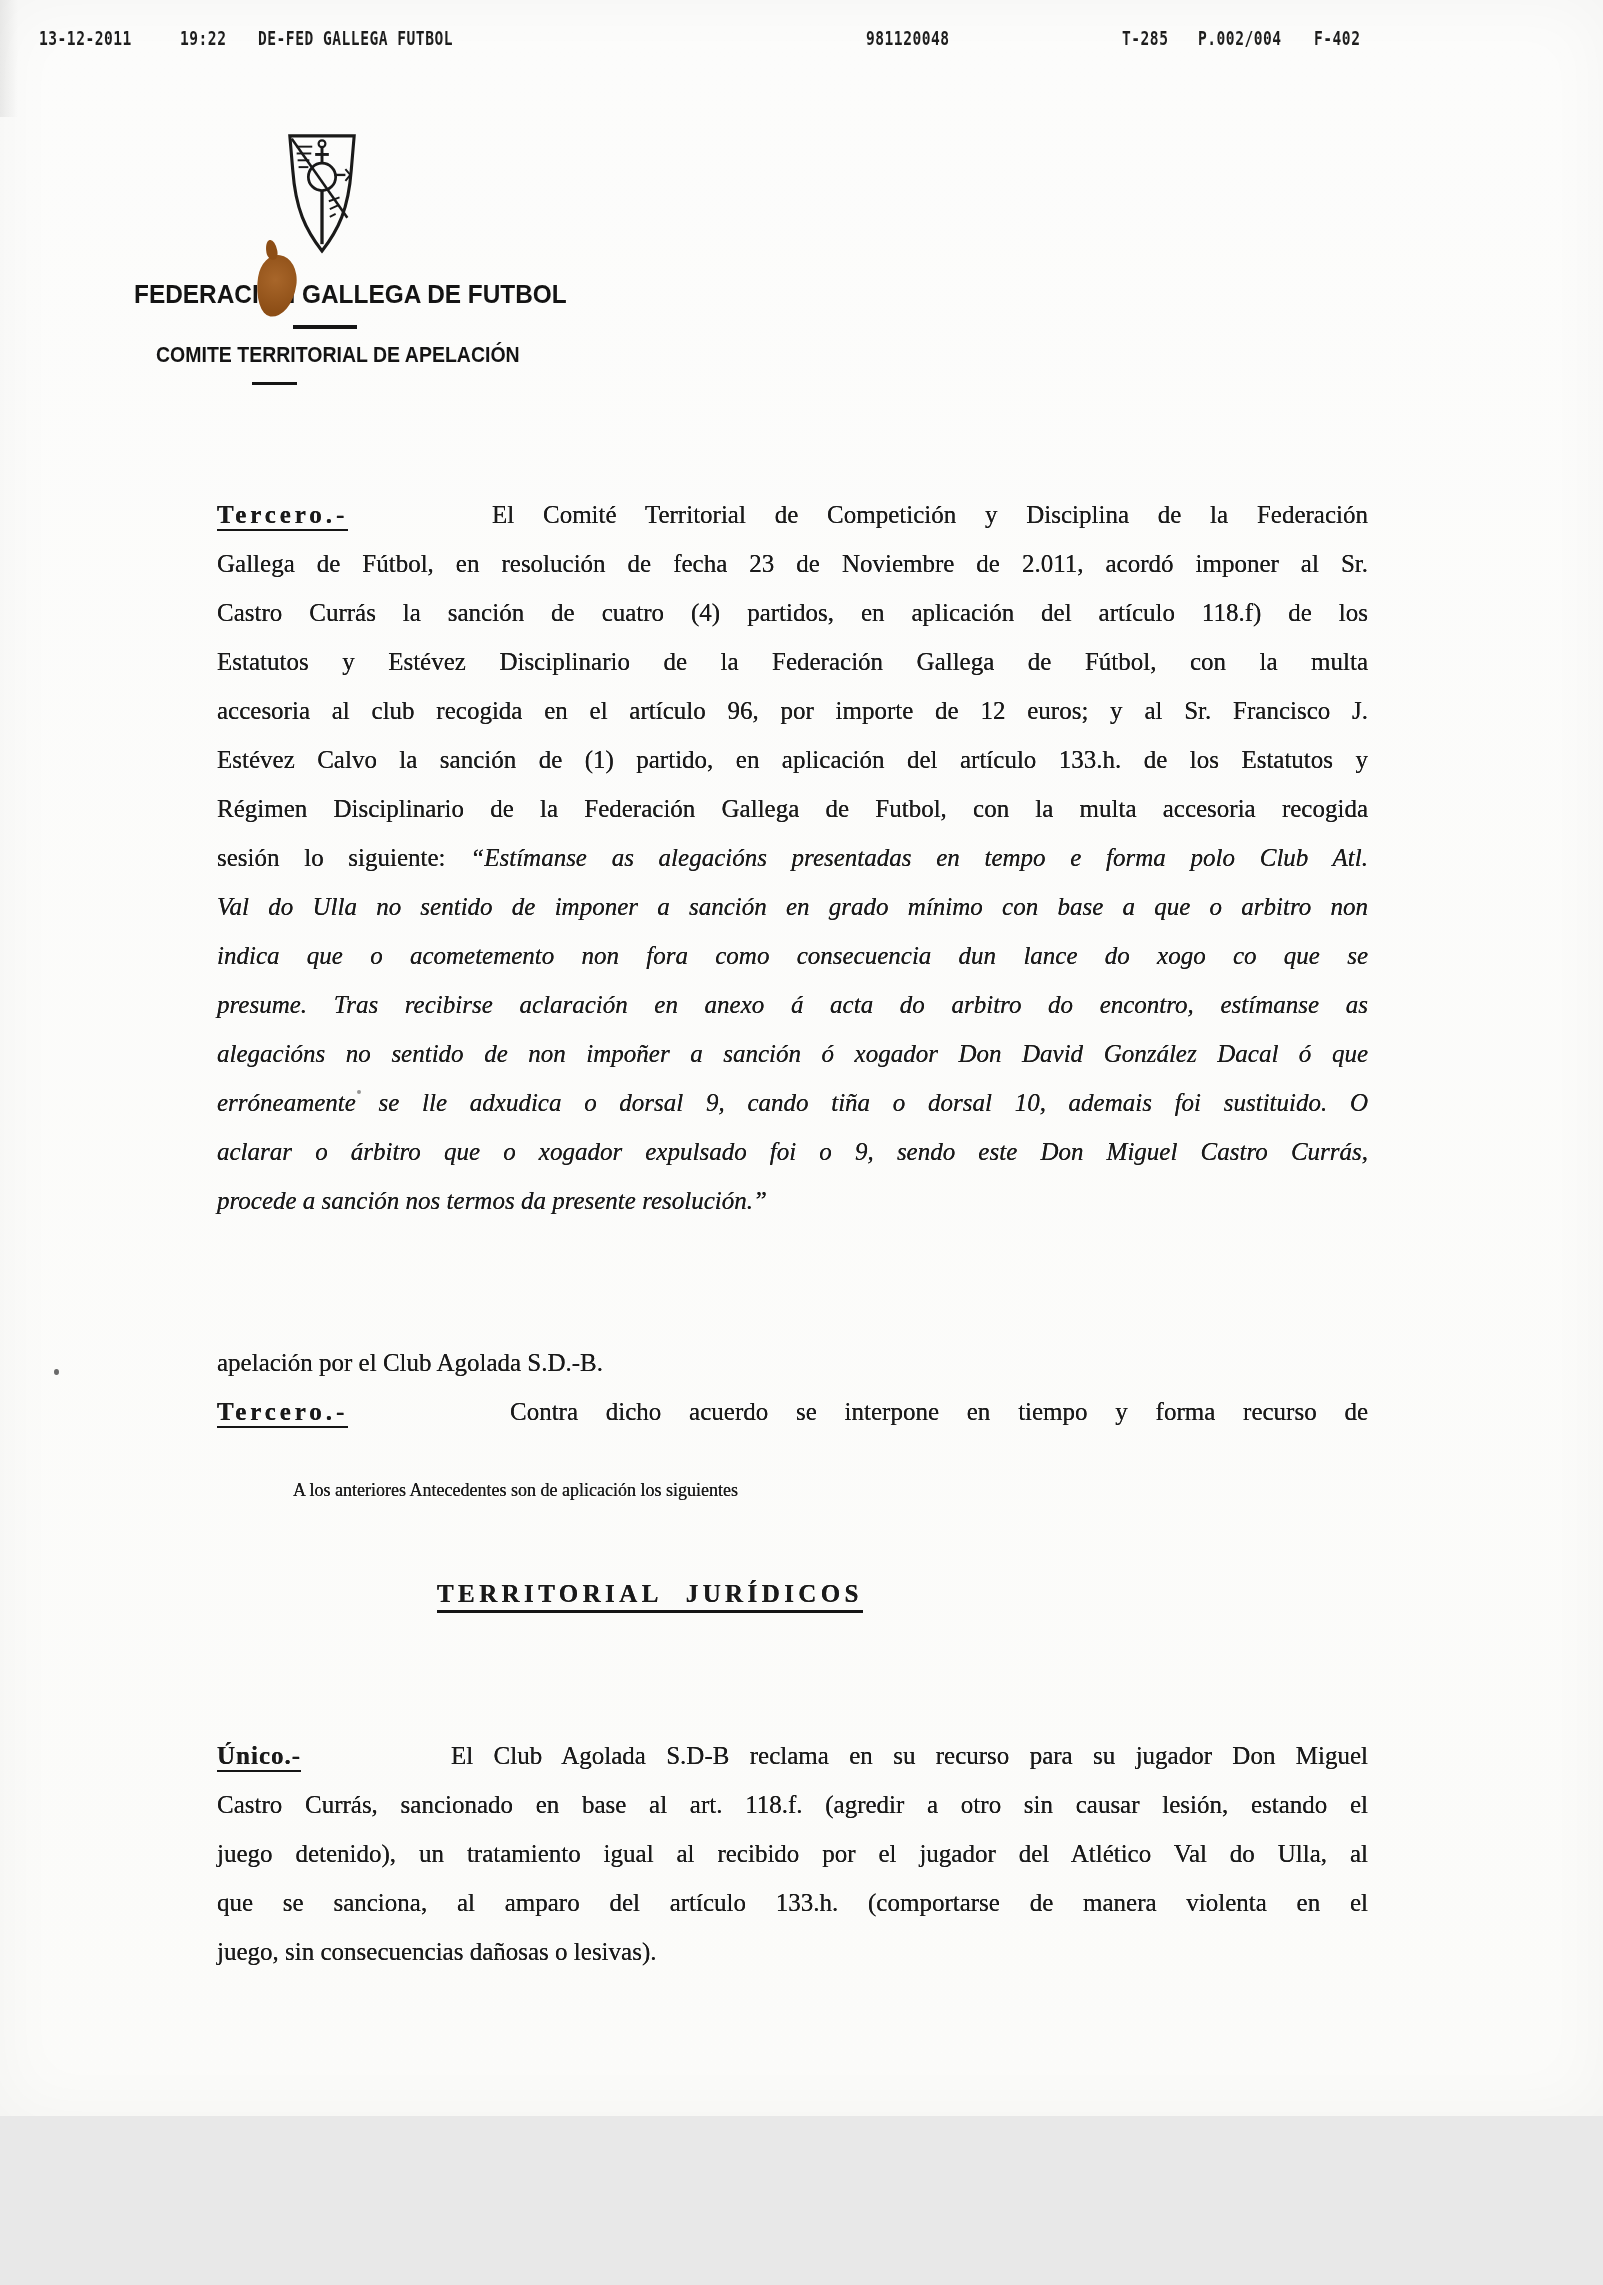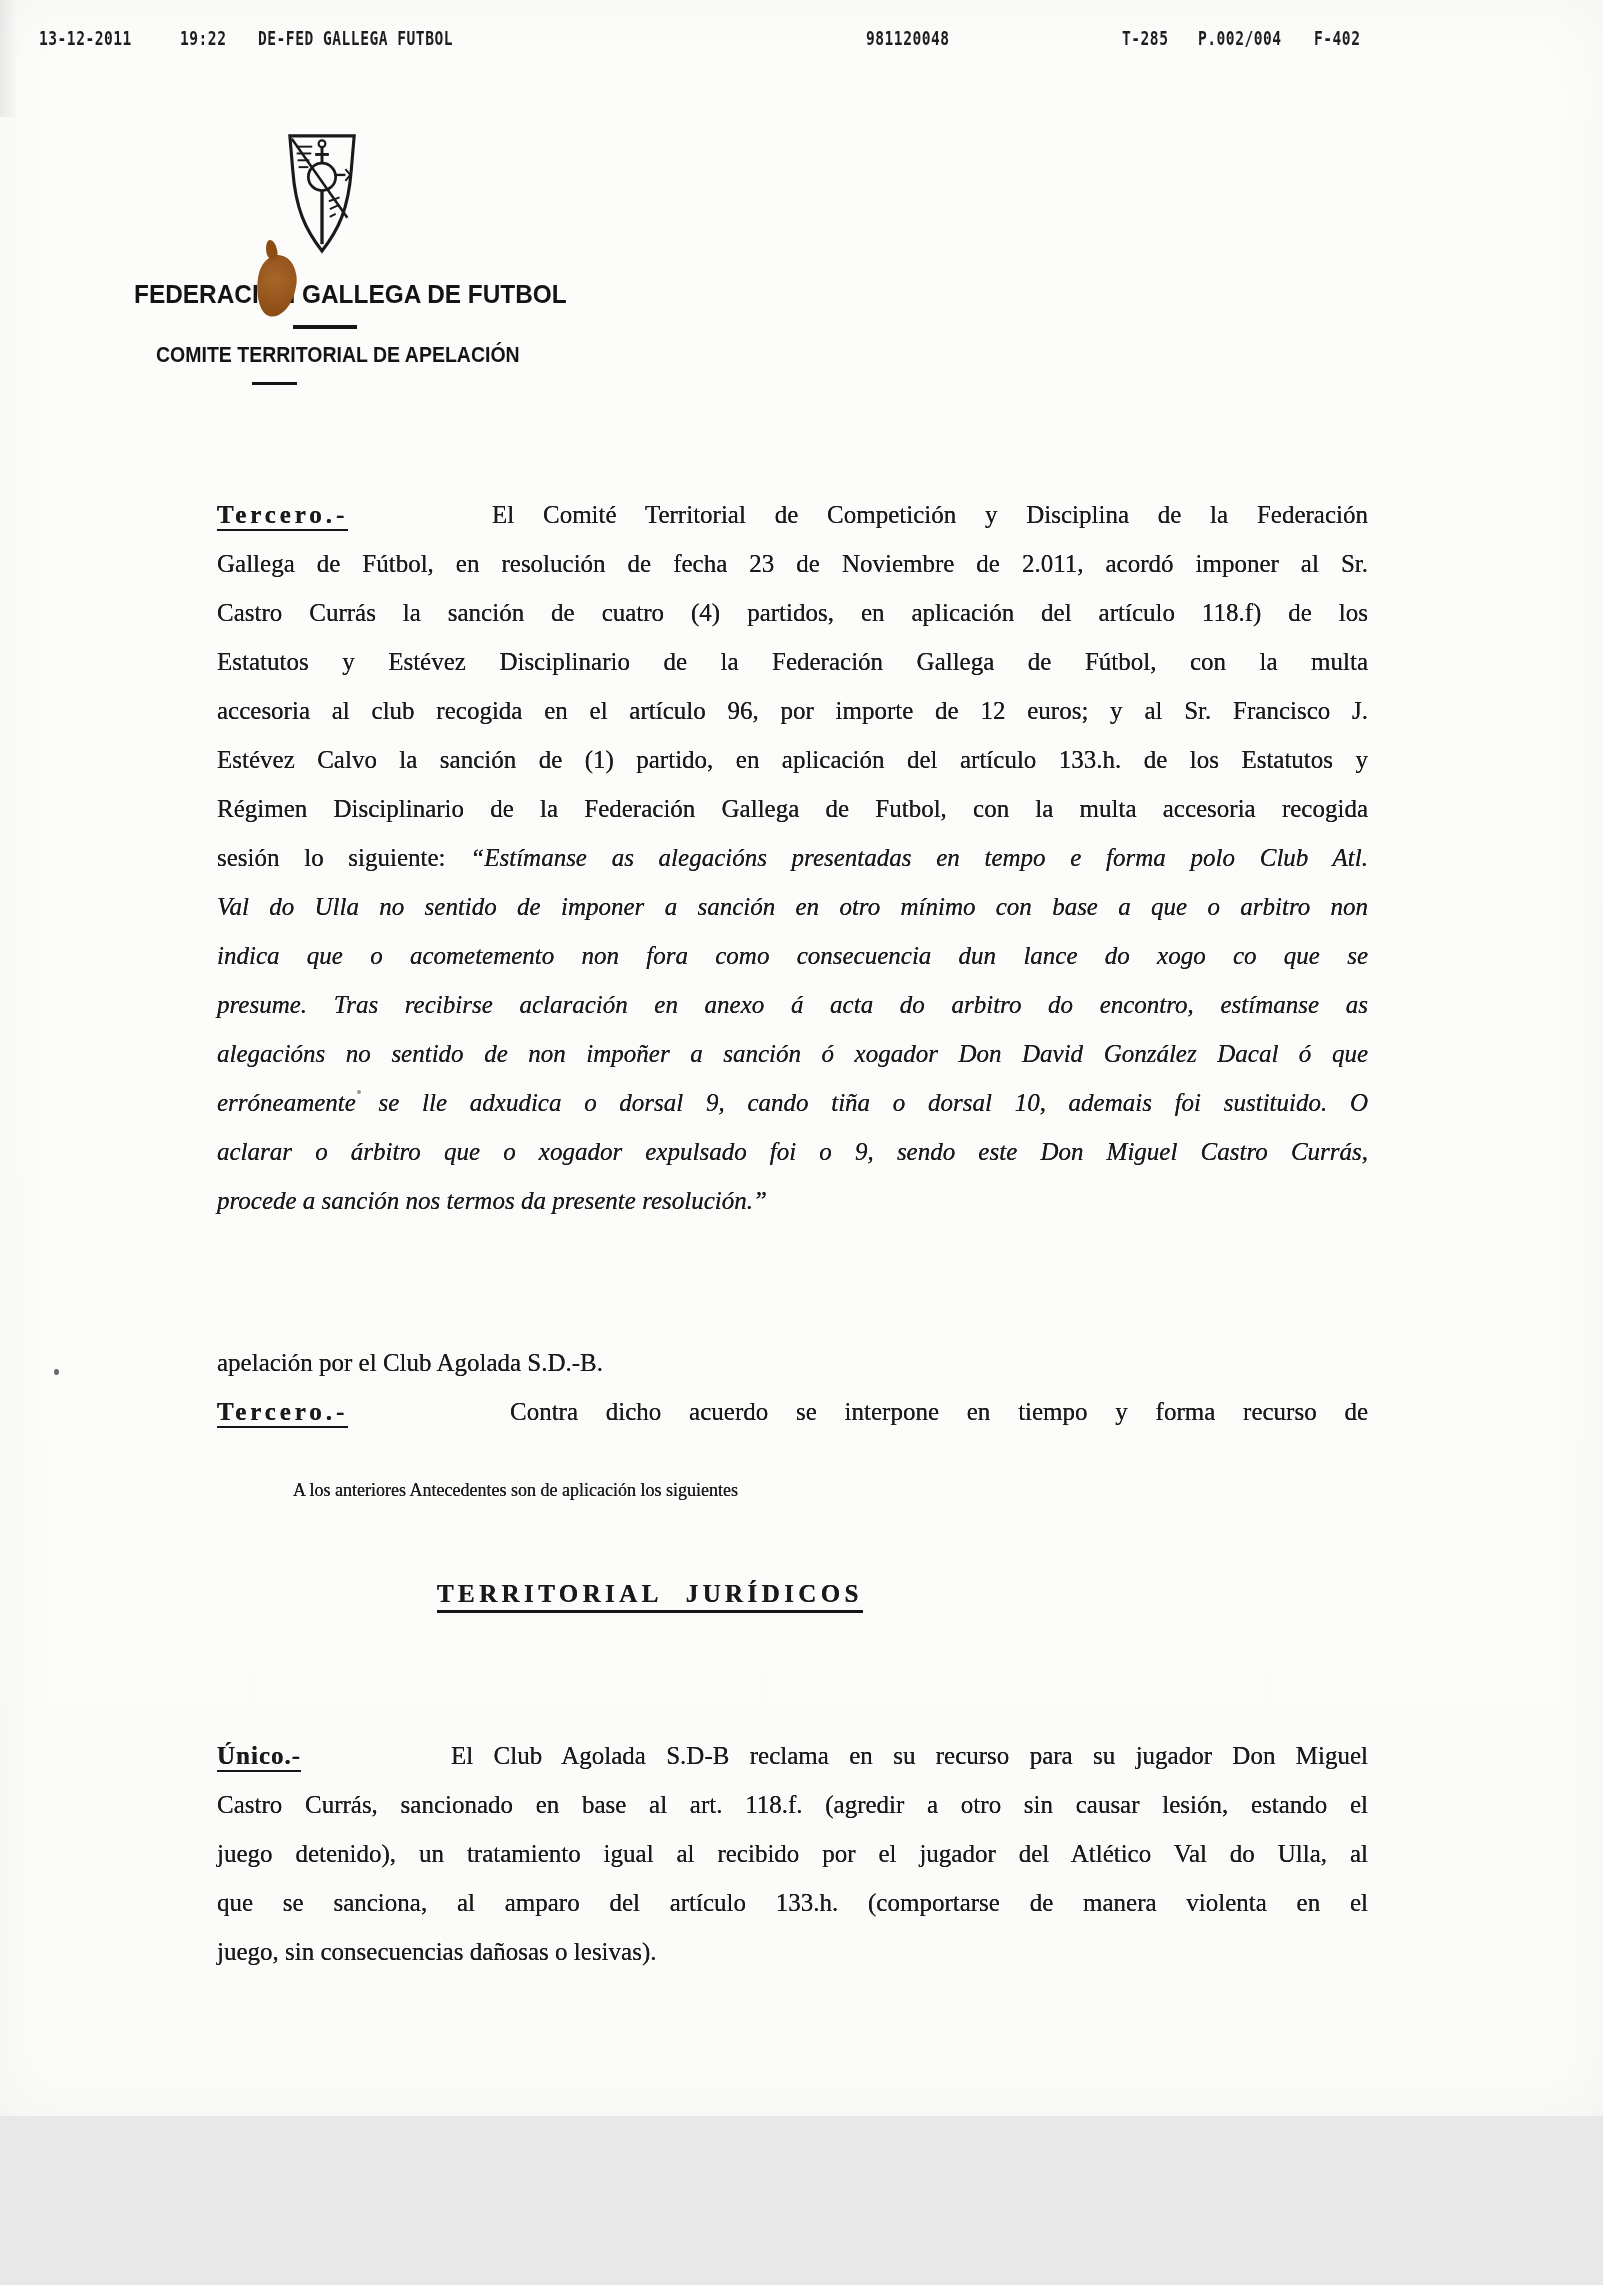--- a/index.html
+++ b/index.html
@@ -157,21 +157,21 @@
   <div class="doc-body">
       <div class="para para1">
         <div class="line"><span class="label-block"><span class="label-text">Tercero.-</span></span><span class="seg">El Comité Territorial de Competición y Disciplina de la Federación</span></div>
         <div class="line"><span class="seg">Gallega de Fútbol, en resolución de fecha 23 de Noviembre de 2.011, acordó imponer al Sr.</span></div>
         <div class="line"><span class="seg">Castro Currás la sanción de cuatro (4) partidos, en aplicación del artículo 118.f) de los</span></div>
         <div class="line"><span class="seg">Estatutos y Estévez Disciplinario de la Federación Gallega de Fútbol, con la multa</span></div>
         <div class="line"><span class="seg">accesoria al club recogida en el artículo 96, por importe de 12 euros; y al Sr. Francisco J.</span></div>
         <div class="line"><span class="seg">Estévez Calvo la sanción de (1) partido, en aplicación del artículo 133.h. de los Estatutos y</span></div>
         <div class="line"><span class="seg">Régimen Disciplinario de la Federación Gallega de Futbol, con la multa accesoria recogida</span></div>
         <div class="line"><span class="seg">sesión lo siguiente: </span><span class="seg italic">“Estímanse as alegacións presentadas en tempo e forma polo Club Atl.</span></div>
-        <div class="line"><span class="seg italic">Val do Ulla no sentido de imponer a sanción en otro mínimo con base a que o arbitro non</span></div>
+        <div class="line"><span class="seg italic">Val do Ulla no sentido de imponer a sanción en grado mínimo con base a que o arbitro non</span></div>
         <div class="line"><span class="seg italic">indica que o acometemento non fora como consecuencia dun lance do xogo co que se</span></div>
         <div class="line"><span class="seg italic">presume. Tras recibirse aclaración en anexo á acta do arbitro do encontro, estímanse as</span></div>
         <div class="line"><span class="seg italic">alegacións no sentido de non impoñer a sanción ó xogador Don David González Dacal ó que</span></div>
         <div class="line"><span class="seg italic">erróneamente se lle adxudica o dorsal 9, cando tiña o dorsal 10, ademais foi sustituido. O</span></div>
         <div class="line"><span class="seg italic">aclarar o árbitro que o xogador expulsado foi o 9, sendo este Don Miguel Castro Currás,</span></div>
         <div class="line last"><span class="seg italic">procede a sanción nos termos da presente resolución.”</span></div>
       </div>
       <div class="para para2">
         <div class="line last"><span class="seg">apelación por el Club Agolada S.D.-B.</span></div>
         <div class="line"><span class="label-block"><span class="label-text">Tercero.-</span></span><span class="seg">Contra dicho acuerdo se interpone en tiempo y forma recurso de</span></div>

